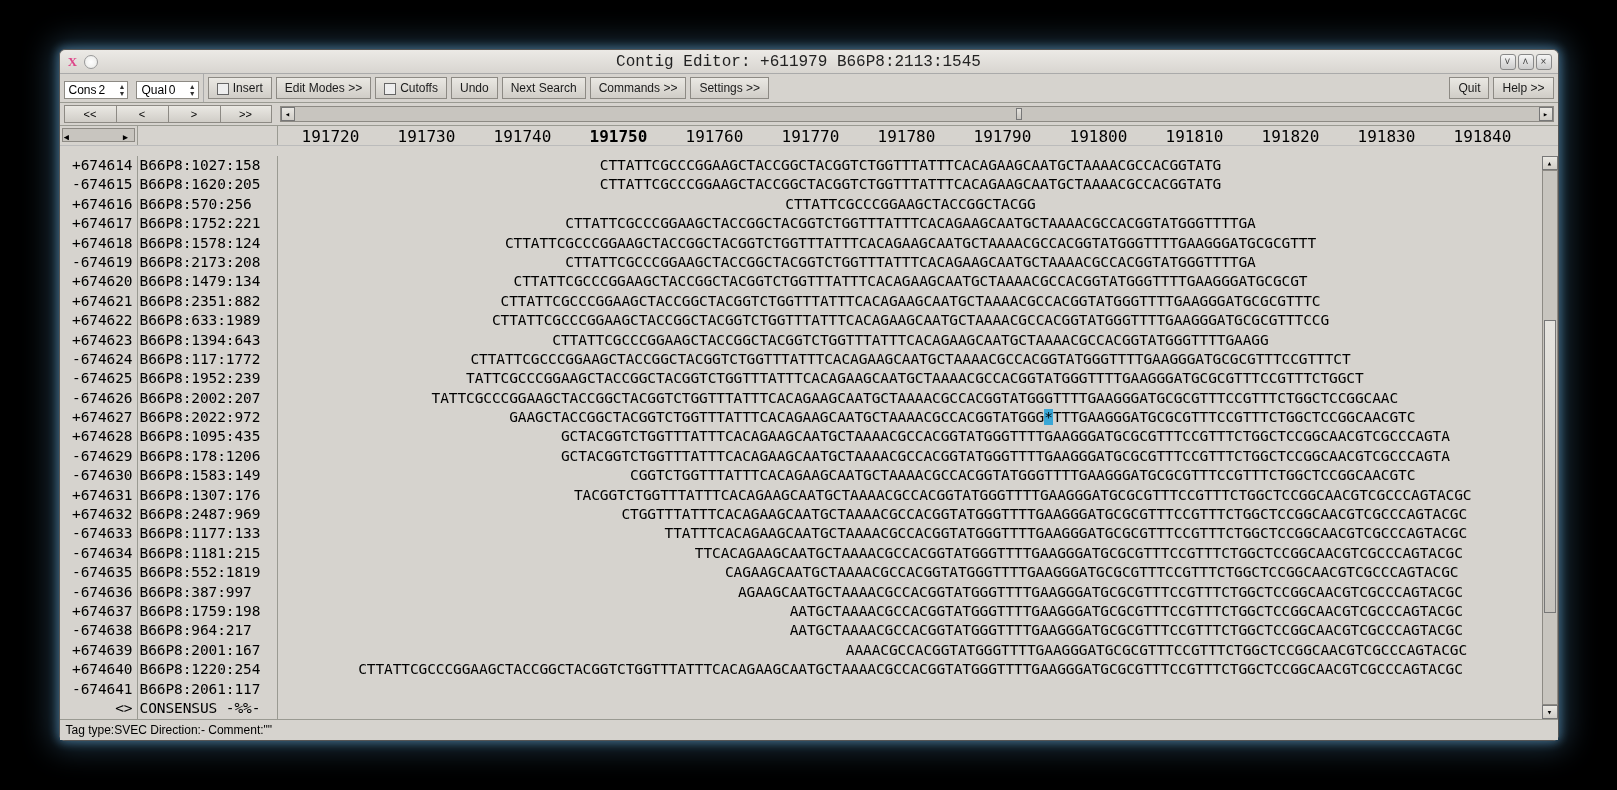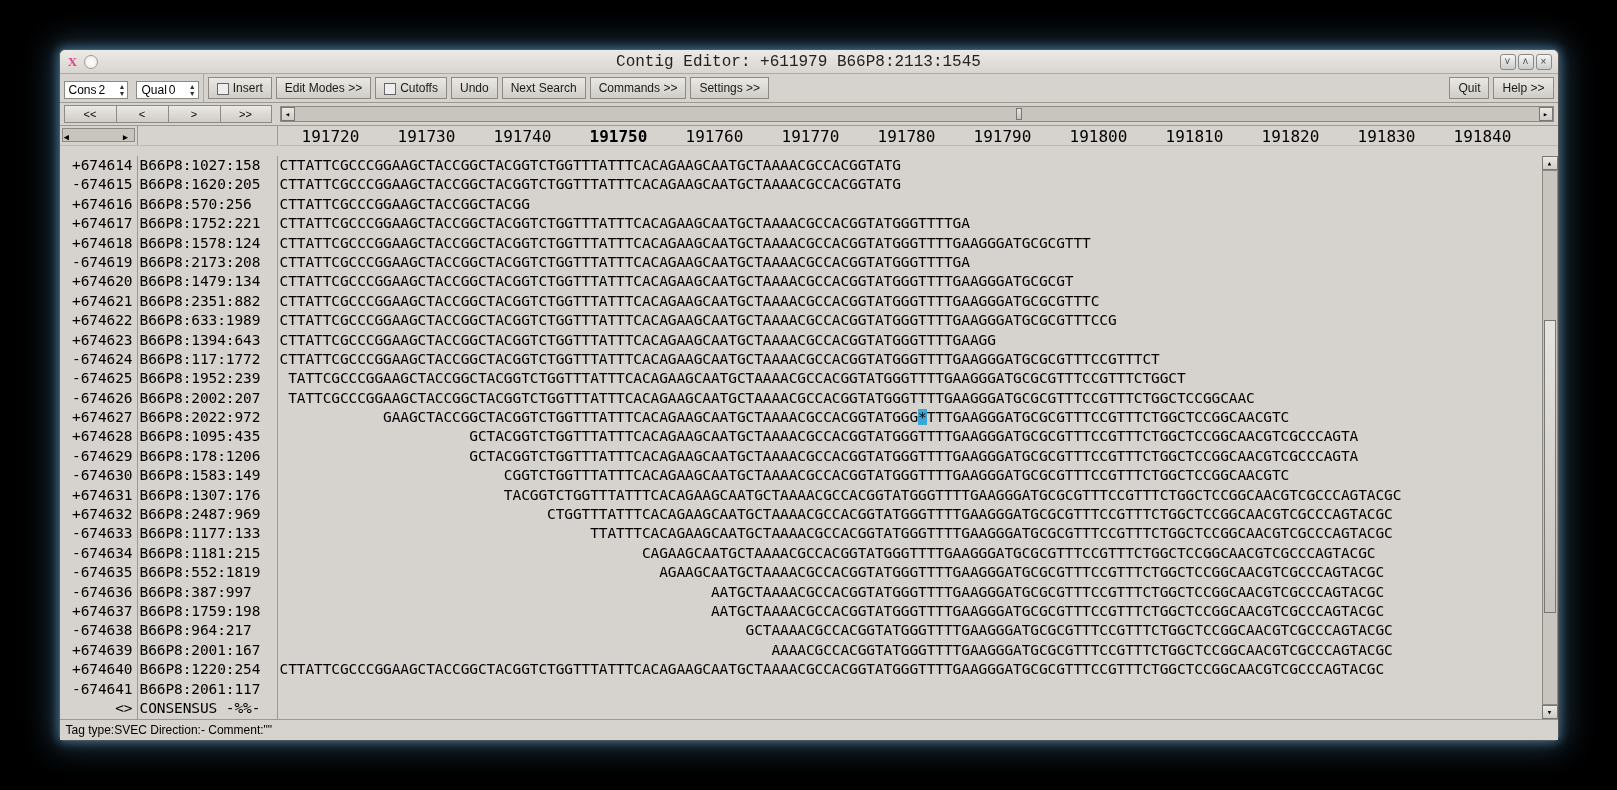--- a/index.html
+++ b/index.html
@@ -90,21 +90,21 @@
     display:flex; align-items:center; position:relative;
   }
   .hscroll .sbtn { width:14px; height:14px; background:linear-gradient(#eae8e3,#d0cdc7); border:1px solid #777; font-size:9px; display:flex; align-items:center; justify-content:center;}
   .hscroll .track { flex:1; position:relative; height:100%;}
   .hscroll .thumb { position:absolute; height:12px; top:1px; background:linear-gradient(#e6e4df,#c6c3bd); border:1px solid #777;}
   
   .content-row { flex:1; display:flex; overflow:hidden; background:#d6d3ce;margin-top:10px;}
   .col-ids, .col-names, .col-seq { overflow:hidden; }
   .col-ids { width:78px; border-right:1px solid #9a9a92; background:#d6d3ce; }
   .col-names { width:140px; border-right:1px solid #9a9a92; background:#d6d3ce;}
-  .col-seq { flex:1; position:relative; background:#d6d3ce;}
+  .col-seq { flex:1; position:relative; background:#d6d3ce;text-align:center;}
   .vscroll { width:16px; background:#d6d3ce; display:flex; flex-direction:column;}
   .vscroll .sbtn { height:14px; background:linear-gradient(#eae8e3,#d0cdc7); border:1px solid #777; font-size:9px; display:flex; align-items:center; justify-content:center;}
   .vscroll .vtrack { flex:1; background:#c8c5bf; border:1px solid #8d8a84; position:relative;}
   .vscroll .vthumb { position:absolute; left:1px; right:1px; background:linear-gradient(#e6e4df,#c6c3bd); border:1px solid #777;}
   
   .ruler-row { height:20px; display:flex; border-bottom:1px solid #bbb;}
   .ruler-spacer-ids { width:78px; border-right:1px solid #9a9a92; position:relative;}
   .ruler-spacer-ids .mini-hscroll {
     position:absolute; left:2px; right:2px; top:2px; height:14px;
     background:#c8c5bf; border:1px solid #8d8a84; display:flex;
@@ -306,25 +306,25 @@
         <div class="data-line">CTTATTCGCCCGGAAGCTACCGGCTACGGTCTGGTTTATTTCACAGAAGCAATGCTAAAACGCCACGGTATGGGTTTTGAAGGGATGCGCGTTTCCGTTTCT</div>
         <div class="data-line"> TATTCGCCCGGAAGCTACCGGCTACGGTCTGGTTTATTTCACAGAAGCAATGCTAAAACGCCACGGTATGGGTTTTGAAGGGATGCGCGTTTCCGTTTCTGGCT</div>
         <div class="data-line"> TATTCGCCCGGAAGCTACCGGCTACGGTCTGGTTTATTTCACAGAAGCAATGCTAAAACGCCACGGTATGGGTTTTGAAGGGATGCGCGTTTCCGTTTCTGGCTCCGGCAAC</div>
         <div class="data-line">            GAAGCTACCGGCTACGGTCTGGTTTATTTCACAGAAGCAATGCTAAAACGCCACGGTATGGG<span class="hl">*</span>TTTGAAGGGATGCGCGTTTCCGTTTCTGGCTCCGGCAACGTC</div>
         <div class="data-line">                      GCTACGGTCTGGTTTATTTCACAGAAGCAATGCTAAAACGCCACGGTATGGGTTTTGAAGGGATGCGCGTTTCCGTTTCTGGCTCCGGCAACGTCGCCCAGTA</div>
         <div class="data-line">                      GCTACGGTCTGGTTTATTTCACAGAAGCAATGCTAAAACGCCACGGTATGGGTTTTGAAGGGATGCGCGTTTCCGTTTCTGGCTCCGGCAACGTCGCCCAGTA</div>
         <div class="data-line">                          CGGTCTGGTTTATTTCACAGAAGCAATGCTAAAACGCCACGGTATGGGTTTTGAAGGGATGCGCGTTTCCGTTTCTGGCTCCGGCAACGTC</div>
         <div class="data-line">                          TACGGTCTGGTTTATTTCACAGAAGCAATGCTAAAACGCCACGGTATGGGTTTTGAAGGGATGCGCGTTTCCGTTTCTGGCTCCGGCAACGTCGCCCAGTACGC</div>
         <div class="data-line">                               CTGGTTTATTTCACAGAAGCAATGCTAAAACGCCACGGTATGGGTTTTGAAGGGATGCGCGTTTCCGTTTCTGGCTCCGGCAACGTCGCCCAGTACGC</div>
         <div class="data-line">                                    TTATTTCACAGAAGCAATGCTAAAACGCCACGGTATGGGTTTTGAAGGGATGCGCGTTTCCGTTTCTGGCTCCGGCAACGTCGCCCAGTACGC</div>
+        <div class="data-line">                                       TTCACAGAAGCAATGCTAAAACGCCACGGTATGGGTTTTGAAGGGATGCGCGTTTCCGTTTCTGGCTCCGGCAACGTCGCCCAGTACGC</div>
         <div class="data-line">                                          CAGAAGCAATGCTAAAACGCCACGGTATGGGTTTTGAAGGGATGCGCGTTTCCGTTTCTGGCTCCGGCAACGTCGCCCAGTACGC</div>
         <div class="data-line">                                            AGAAGCAATGCTAAAACGCCACGGTATGGGTTTTGAAGGGATGCGCGTTTCCGTTTCTGGCTCCGGCAACGTCGCCCAGTACGC</div>
         <div class="data-line">                                                  AATGCTAAAACGCCACGGTATGGGTTTTGAAGGGATGCGCGTTTCCGTTTCTGGCTCCGGCAACGTCGCCCAGTACGC</div>
         <div class="data-line">                                                  AATGCTAAAACGCCACGGTATGGGTTTTGAAGGGATGCGCGTTTCCGTTTCTGGCTCCGGCAACGTCGCCCAGTACGC</div>
-        <div class="data-line">                                                      GCTAAAACGCCACGGTATGGGTTTTGAAGGGATGCGCGTTTCCGTTTCTGGCTCCGGCAACGTCGCCCAGTACGC</div>
         <div class="data-line">                                                         AAAACGCCACGGTATGGGTTTTGAAGGGATGCGCGTTTCCGTTTCTGGCTCCGGCAACGTCGCCCAGTACGC</div>
         <div class="data-line">CTTATTCGCCCGGAAGCTACCGGCTACGGTCTGGTTTATTTCACAGAAGCAATGCTAAAACGCCACGGTATGGGTTTTGAAGGGATGCGCGTTTCCGTTTCTGGCTCCGGCAACGTCGCCCAGTACGC</div>
       </div>
     <div class="vscroll">
       <span class="sbtn">▴</span>
       <div class="vtrack">
           <div class="vthumb" id="vthumb" style="top: 28%; height: 55%;"></div>
         </div>
       <span class="sbtn">▾</span>
     </div>

